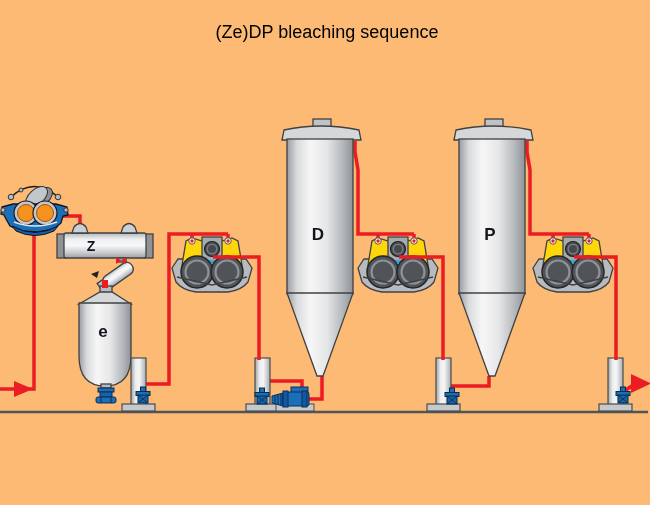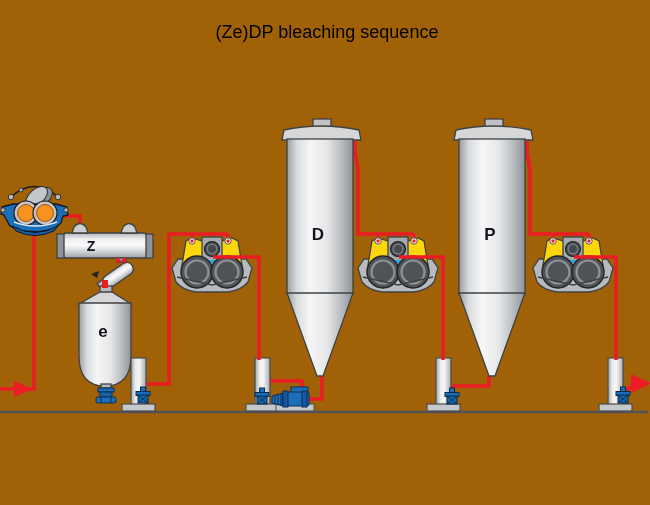--- a/index.html
+++ b/index.html
@@ -1,16 +1,16 @@
 <!DOCTYPE html>
 <html><head>
 <meta charset="utf-8">
 <style>
   html,body{margin:0;padding:0;background:#ffffff;}
-  .page{width:650px;height:505px;position:relative;background:#a16207;overflow:hidden;
+  .page{width:650px;height:505px;position:relative;background:#fdba74;overflow:hidden;
         font-family:"Liberation Sans", sans-serif;}
   svg{display:block;}
   .title{font-family:"Liberation Sans", sans-serif;font-size:18px;fill:#000;}
   .vessel-label{font-family:"Liberation Sans", sans-serif;font-weight:bold;font-size:17px;fill:#14141f;}
   .z-label{font-family:"Liberation Sans", sans-serif;font-weight:600;font-size:14px;fill:#14141f;}
   .pipe{stroke:#ec1c24;stroke-width:3.5;fill:none;}
   .outline{stroke:#3f4143;stroke-width:1.3;}
 </style>
 </head>
 <body>

